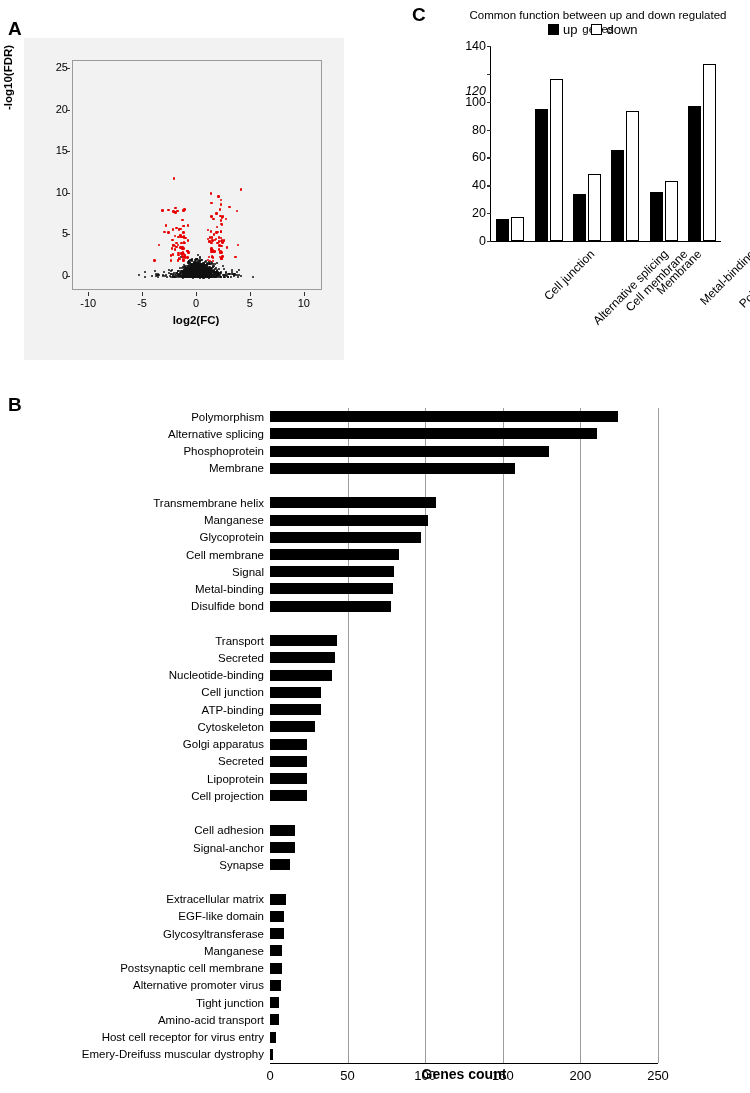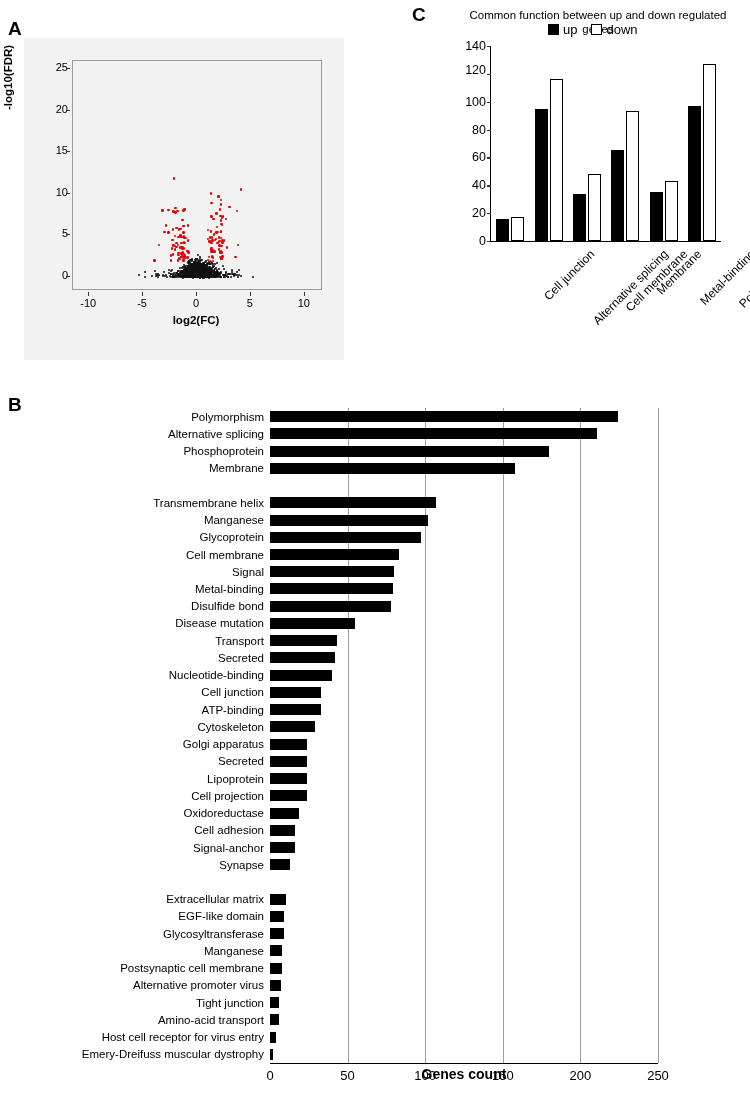--- a/index.html
+++ b/index.html
@@ -1754,21 +1754,21 @@
       <div class="c-ytick" style="top: 167.143px;">20</div>
       <div class="tickmark" style="width: 4px; height: 1.3px; left: -4px; top: 167.143px;"></div>
       <div class="c-ytick" style="top: 139.286px;">40</div>
       <div class="tickmark" style="width: 4px; height: 1.3px; left: -4px; top: 139.286px;"></div>
       <div class="c-ytick" style="top: 111.429px;">60</div>
       <div class="tickmark" style="width: 4px; height: 1.3px; left: -4px; top: 111.429px;"></div>
       <div class="c-ytick" style="top: 83.5714px;">80</div>
       <div class="tickmark" style="width: 4px; height: 1.3px; left: -4px; top: 83.5714px;"></div>
       <div class="c-ytick" style="top: 55.7143px;">100</div>
       <div class="tickmark" style="width: 4px; height: 1.3px; left: -4px; top: 55.7143px;"></div>
-      <div class="c-ytick" style="top: 24px;">120</div>
+      <div class="c-ytick" style="top: 45px; font-style: italic;">120</div>
       <div class="tickmark" style="width: 4px; height: 1.3px; left: -4px; top: 27.8571px;"></div>
       <div class="c-ytick" style="top: 0px;">140</div>
       <div class="tickmark" style="width: 4px; height: 1.3px; left: -4px; top: 0px;"></div>
       <div class="c-group" style="left: 5.16667px;">
         <div class="c-bar up" style="height: 22.2857px;"></div>
         <div class="c-bar down" style="height: 23.6786px;"></div>
       </div>
       <div class="c-xlabel" style="left: 31.1667px; top: 201px;">Cell junction</div>
       <div class="c-group" style="left: 43.5px;">
         <div class="c-bar up" style="height: 132.321px;"></div>
@@ -1849,24 +1849,20 @@
         <div class="b-label">Signal</div>
       </div>
       <div class="b-row" style="top: 175.487px; width: 100%;">
         <div class="b-bar" style="width: 122.608px;"></div>
         <div class="b-label">Metal-binding</div>
       </div>
       <div class="b-row" style="top: 192.724px; width: 100%;">
         <div class="b-bar" style="width: 121.056px;"></div>
         <div class="b-label">Disulfide bond</div>
       </div>
-      <div class="b-row" style="top: 209.961px; width: 100%;">
-        <div class="b-bar" style="width: 85.36px;"></div>
-        <div class="b-label">Disease mutation</div>
-      </div>
       <div class="b-row" style="top: 227.197px; width: 100%;">
         <div class="b-bar" style="width: 66.736px;"></div>
         <div class="b-label">Transport</div>
       </div>
       <div class="b-row" style="top: 244.434px; width: 100%;">
         <div class="b-bar" style="width: 65.184px;"></div>
         <div class="b-label">Secreted</div>
       </div>
       <div class="b-row" style="top: 261.671px; width: 100%;">
         <div class="b-bar" style="width: 62.08px;"></div>
@@ -1892,24 +1888,20 @@
         <div class="b-bar" style="width: 37.248px;"></div>
         <div class="b-label">Secreted</div>
       </div>
       <div class="b-row" style="top: 365.092px; width: 100%;">
         <div class="b-bar" style="width: 37.248px;"></div>
         <div class="b-label">Lipoprotein</div>
       </div>
       <div class="b-row" style="top: 382.329px; width: 100%;">
         <div class="b-bar" style="width: 37.248px;"></div>
         <div class="b-label">Cell projection</div>
-      </div>
-      <div class="b-row" style="top: 399.566px; width: 100%;">
-        <div class="b-bar" style="width: 29.488px;"></div>
-        <div class="b-label">Oxidoreductase</div>
       </div>
       <div class="b-row" style="top: 416.803px; width: 100%;">
         <div class="b-bar" style="width: 24.832px;"></div>
         <div class="b-label">Cell adhesion</div>
       </div>
       <div class="b-row" style="top: 434.039px; width: 100%;">
         <div class="b-bar" style="width: 24.832px;"></div>
         <div class="b-label">Signal-anchor</div>
       </div>
       <div class="b-row" style="top: 451.276px; width: 100%;">

